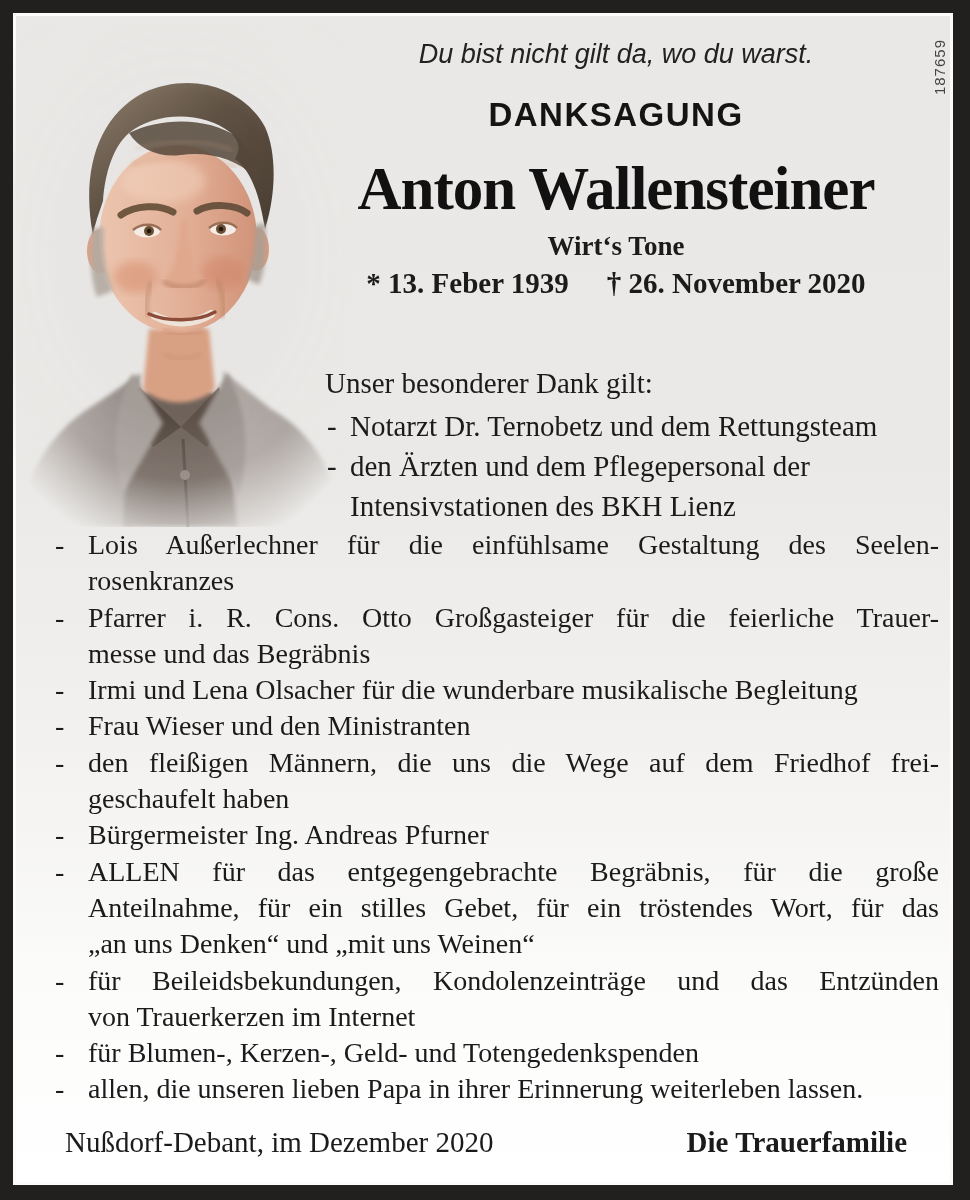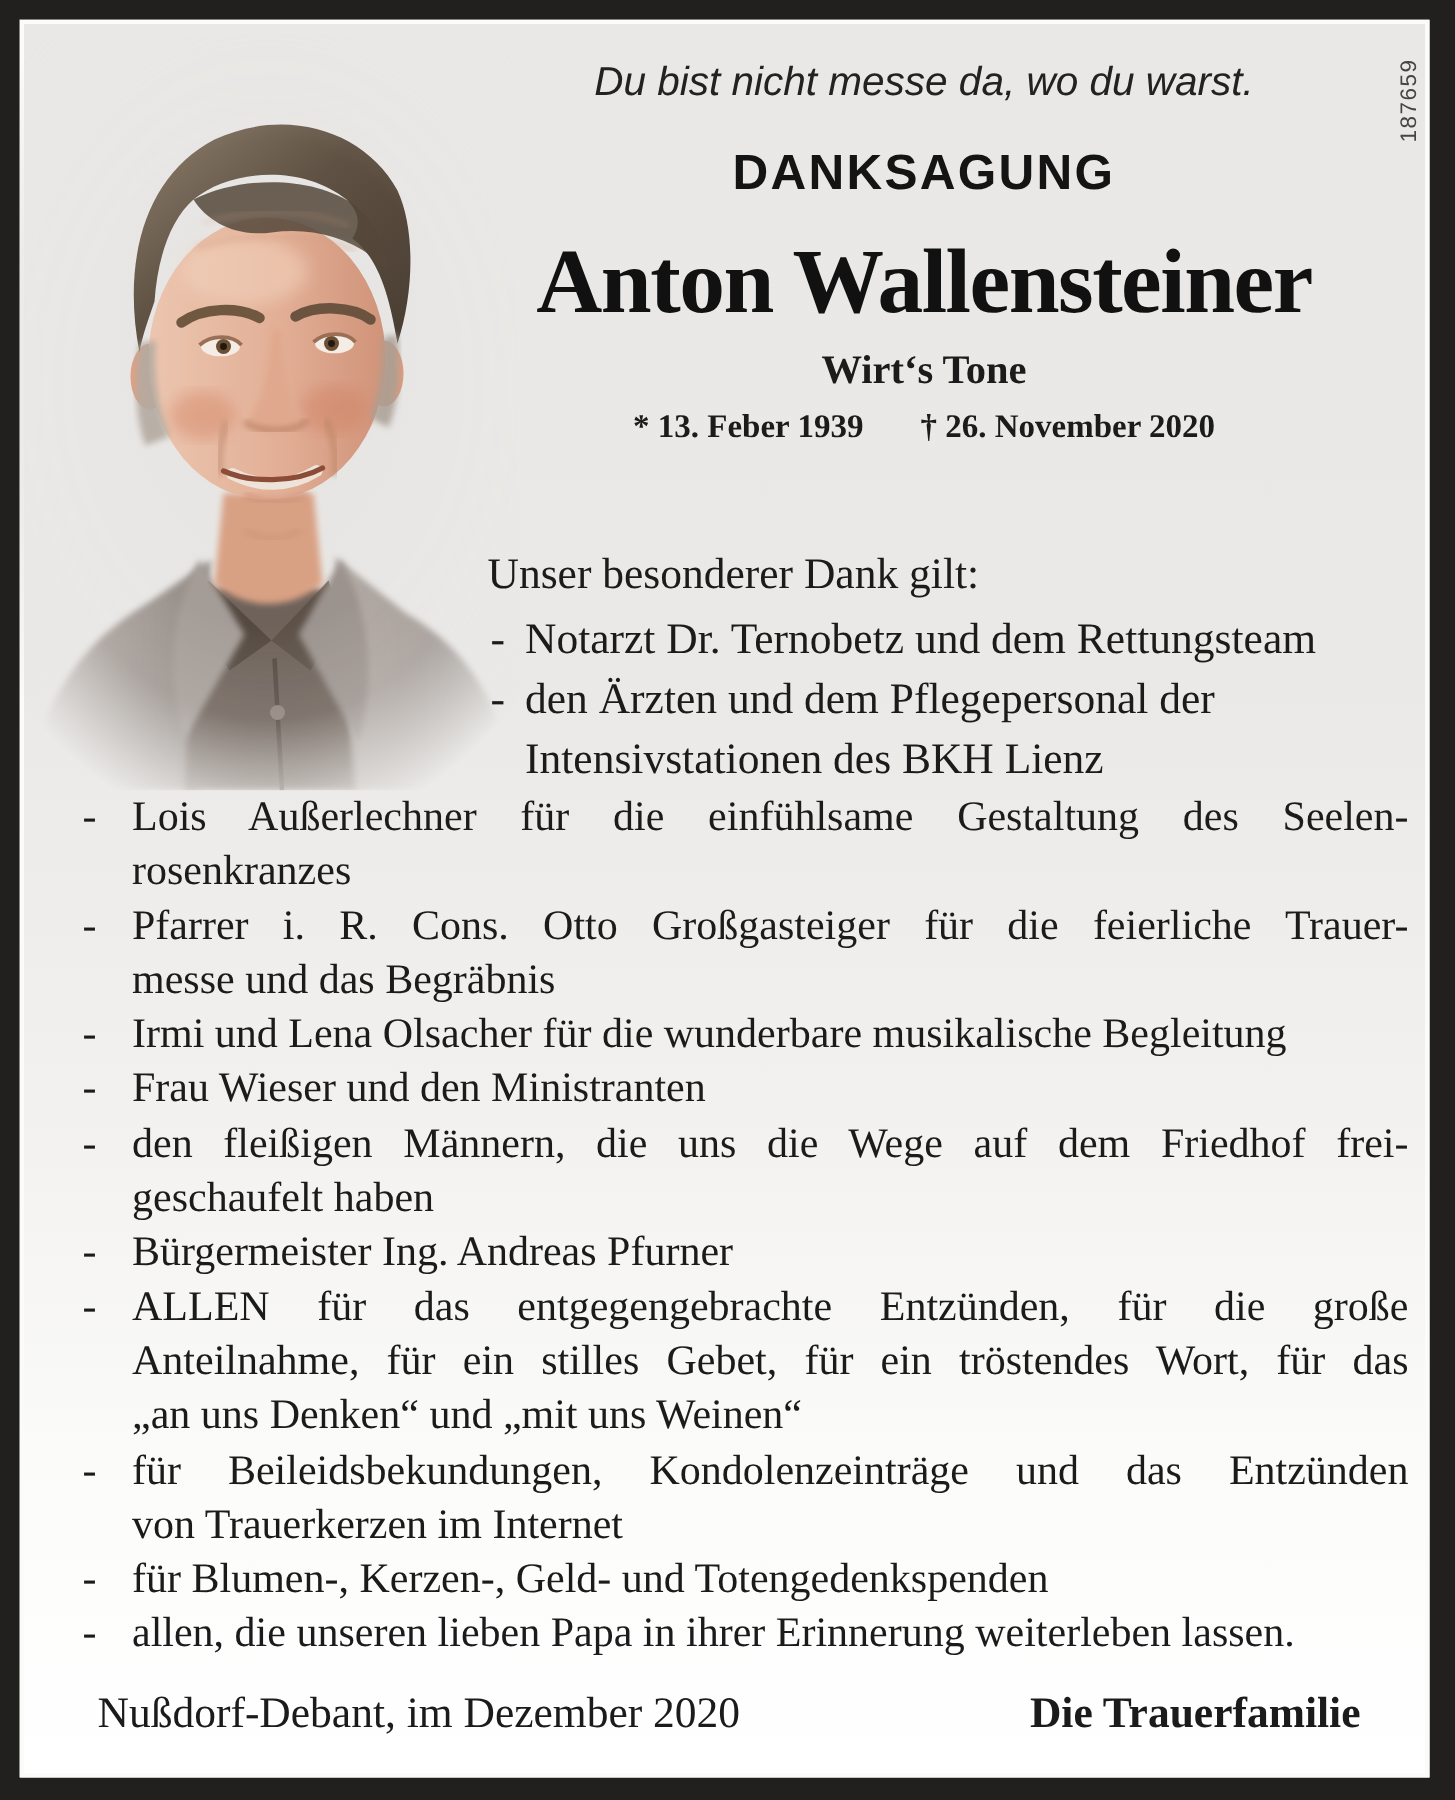--- a/index.html
+++ b/index.html
@@ -24,21 +24,21 @@
     position:absolute;left:0;top:10px;width:332px;height:504px;
     -webkit-mask-image:radial-gradient(ellipse 72% 62% at 50% 46%, #000 52%, rgba(0,0,0,.85) 72%, transparent 97%);
     mask-image:radial-gradient(ellipse 72% 62% at 50% 46%, #000 52%, rgba(0,0,0,.85) 72%, transparent 97%);
   }
   
   .col{position:absolute;left:288px;top:24px;width:630px;text-align:center;}
   .quote{font-family:"Liberation Sans",sans-serif;font-style:italic;font-size:27px;line-height:35px;color:#222;}
   .heading{margin-top:24px;font-family:"Liberation Sans",sans-serif;font-weight:700;font-size:33px;letter-spacing:1.5px;color:#141414;}
   .name{margin-top:24px;font-weight:700;font-size:61px;line-height:62px;letter-spacing:-1px;color:#111;}
   .vulgo{margin-top:10px;font-weight:700;font-size:27px;line-height:32px;}
-  .dates{margin-top:3px;font-weight:700;font-size:22px;line-height:37px;}
+  .dates{margin-top:3px;font-weight:700;font-size:29px;line-height:37px;}
   .dates .gap{display:inline-block;width:38px;}
   
   .dank{position:absolute;left:312px;top:350px;width:618px;font-size:29px;line-height:40px;text-align:left;}
   .dank .intro{margin-bottom:3px;}
   
   .li-item{position:relative;padding-left:33px;}
   .li-item .dash{position:absolute;left:0;top:0;}
   .dank .li-item{padding-left:23px;margin-left:2px;}
   .line{display:block;}
   .jl{text-align:justify;text-align-last:justify;}
@@ -139,21 +139,21 @@
       <path d="M150,307 C165,313 180,313 192,306" stroke="#cf9177" stroke-width="4" opacity="0.8" fill="none" filter="url(#b2)"></path>
       <path d="M150,330 C162,338 176,338 188,330" stroke="#c79274" stroke-width="3" fill="none" opacity="0.7" filter="url(#b2)"></path>
 
       <path d="M118,142 C150,132 196,132 224,144" stroke="#d3a183" stroke-width="2.5" opacity="0.5" fill="none" filter="url(#b2)"></path>
       <path d="M122,126 C152,116 194,116 220,128" stroke="#d3a183" stroke-width="2" opacity="0.35" fill="none" filter="url(#b2)"></path>
     </svg>
   </div>
 
   <div class="col">
     <div class="quote">
-      <div>Du bist nicht messe da, wo du warst.</div>
+      <div>Du bist nicht gilt da, wo du warst.</div>
     </div>
     <div class="heading">DANKSAGUNG</div>
     <div class="name">Anton Wallensteiner</div>
     <div class="vulgo">Wirt‘s Tone</div>
     <div class="dates">
       <span>* 13. Feber 1939</span><span class="gap"></span><span>† 26. November 2020</span>
     </div>
   </div>
 
   <div class="dank">
@@ -194,21 +194,21 @@
         <span class="dash">-</span>
         <span class="line jl">den fleißigen Männern, die uns die Wege auf dem Friedhof frei-</span>
         <span class="line ll">geschaufelt haben</span>
       </div>
       <div class="li-item">
         <span class="dash">-</span>
         <span class="line ll">Bürgermeister Ing. Andreas Pfurner</span>
       </div>
       <div class="li-item">
         <span class="dash">-</span>
-        <span class="line jl">ALLEN für das entgegengebrachte Entzünden, für die große</span>
+        <span class="line jl">ALLEN für das entgegengebrachte Begräbnis, für die große</span>
         <span class="line jl">Anteilnahme, für ein stilles Gebet, für ein tröstendes Wort, für das</span>
         <span class="line ll">„an uns Denken“ und „mit uns Weinen“</span>
       </div>
       <div class="li-item">
         <span class="dash">-</span>
         <span class="line jl">für Beileidsbekundungen, Kondolenzeinträge und das Entzünden</span>
         <span class="line ll">von Trauerkerzen im Internet</span>
       </div>
       <div class="li-item">
         <span class="dash">-</span>

